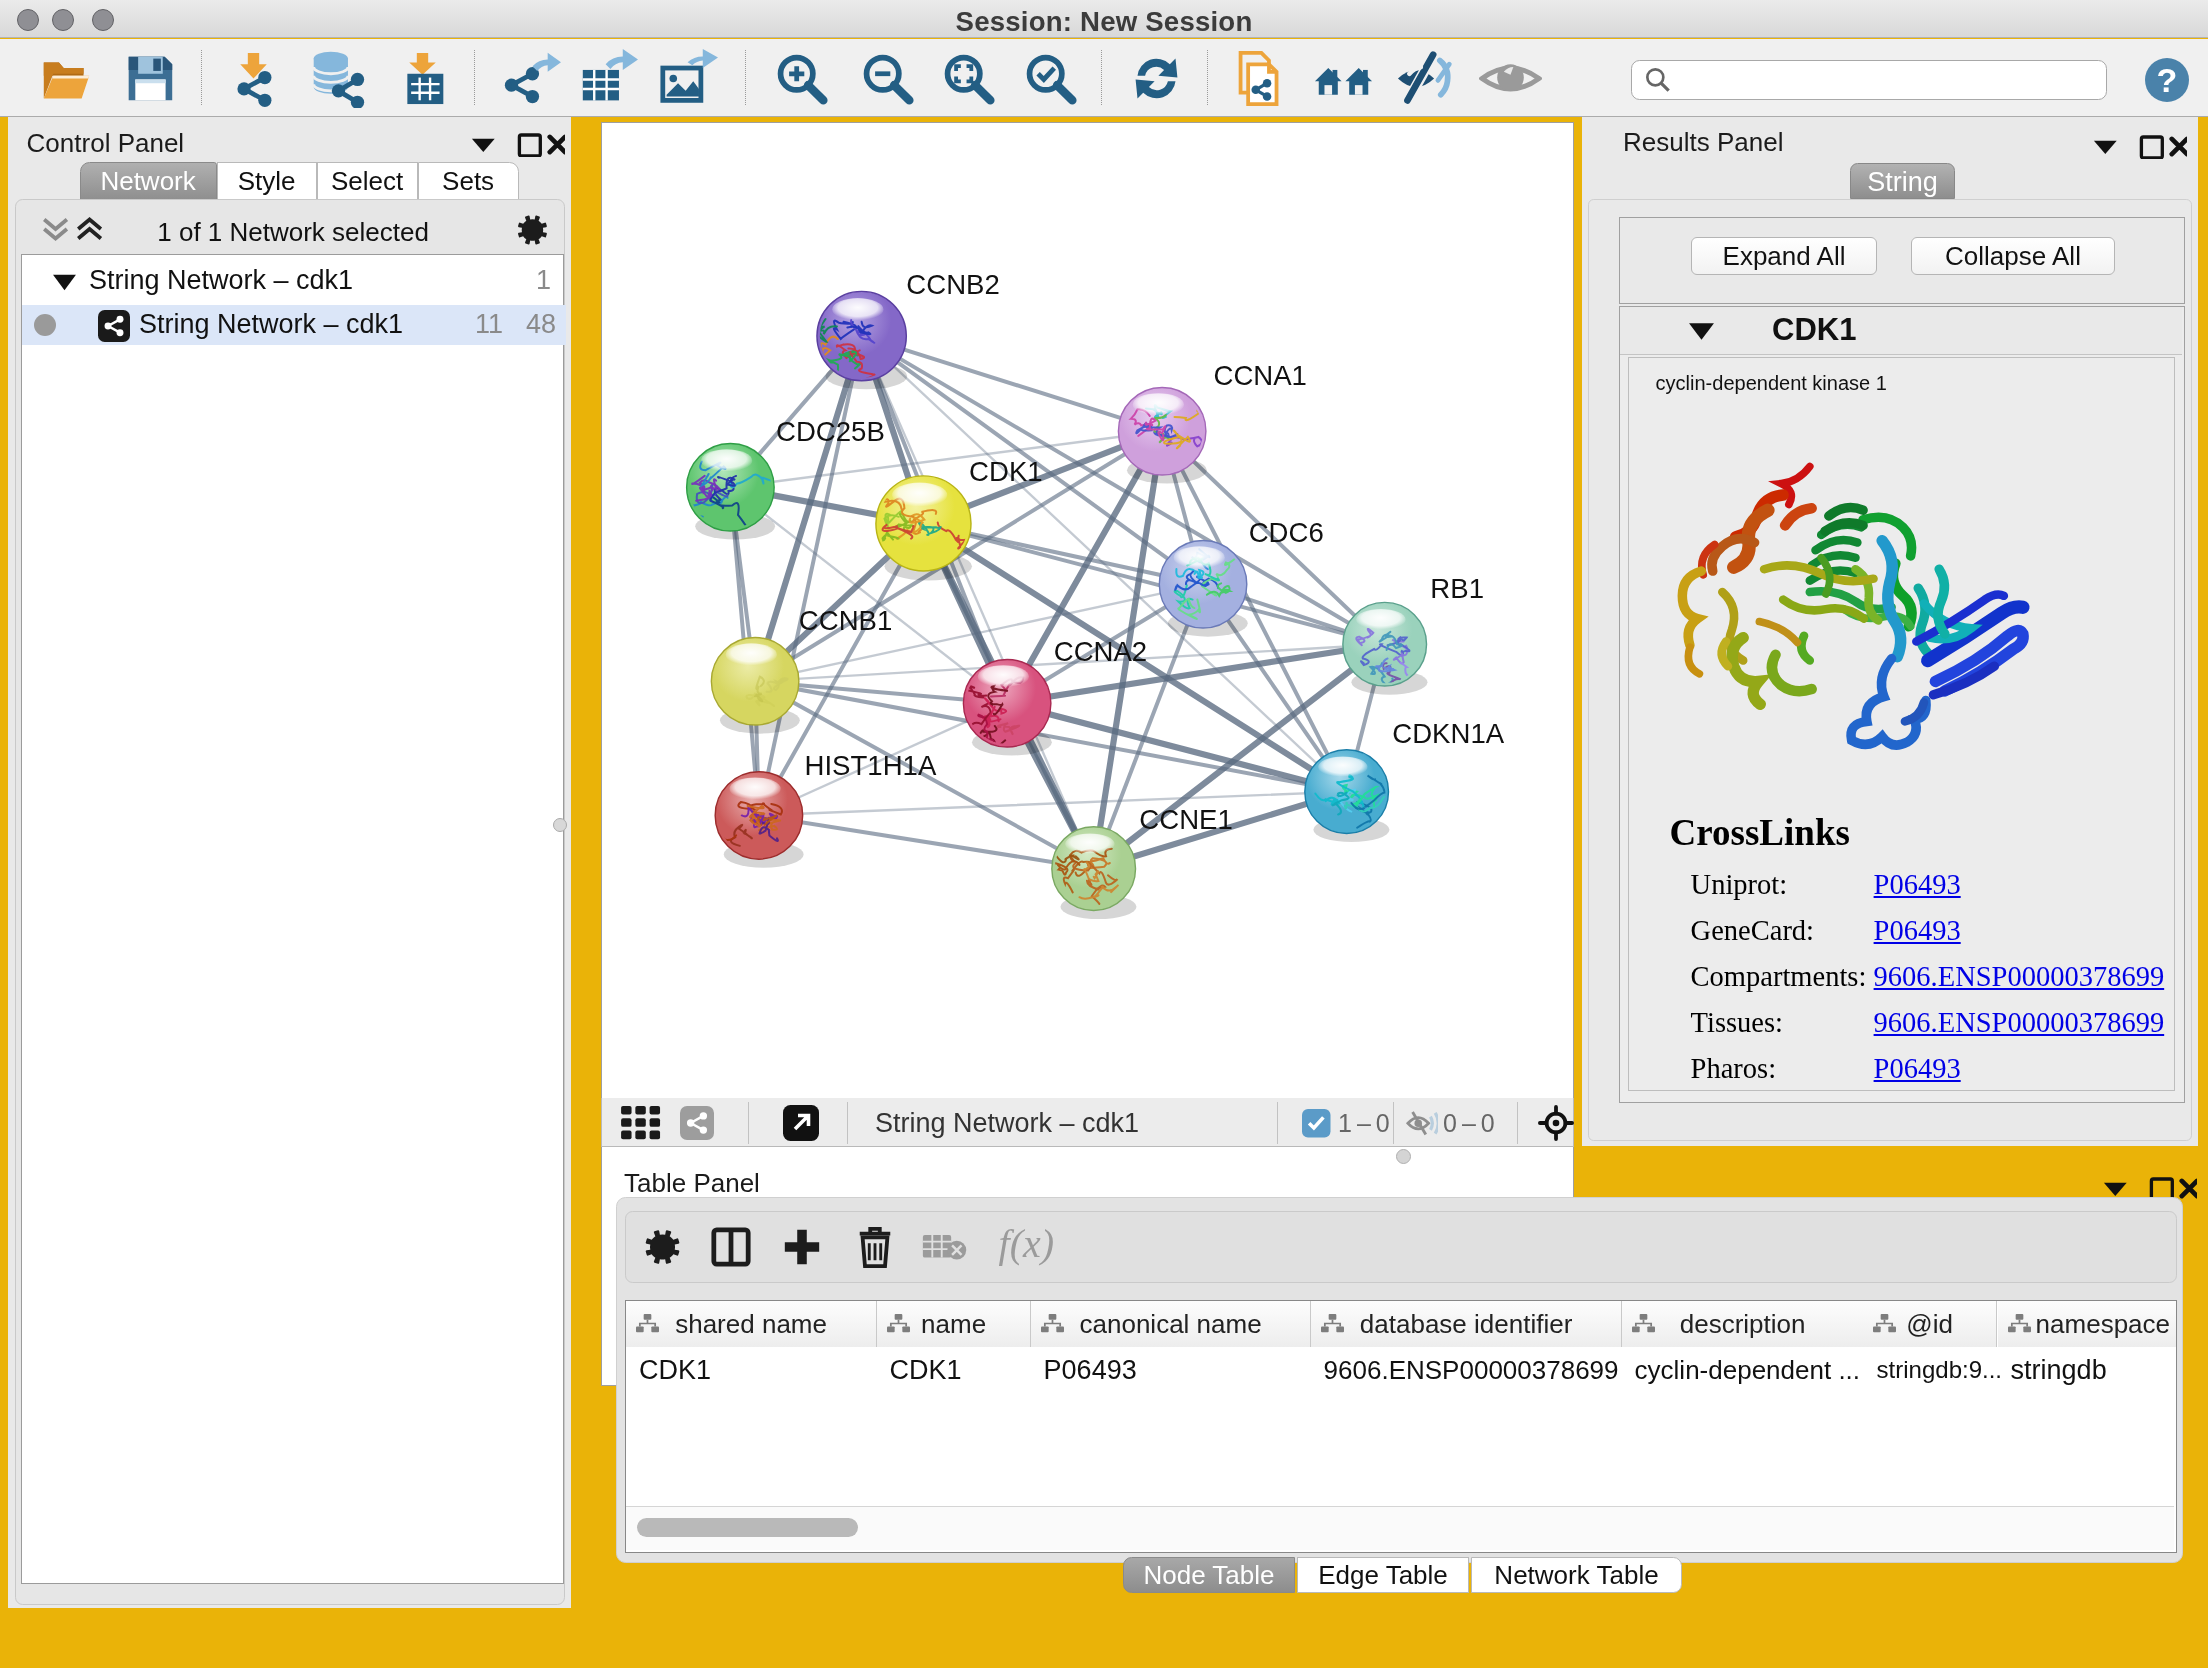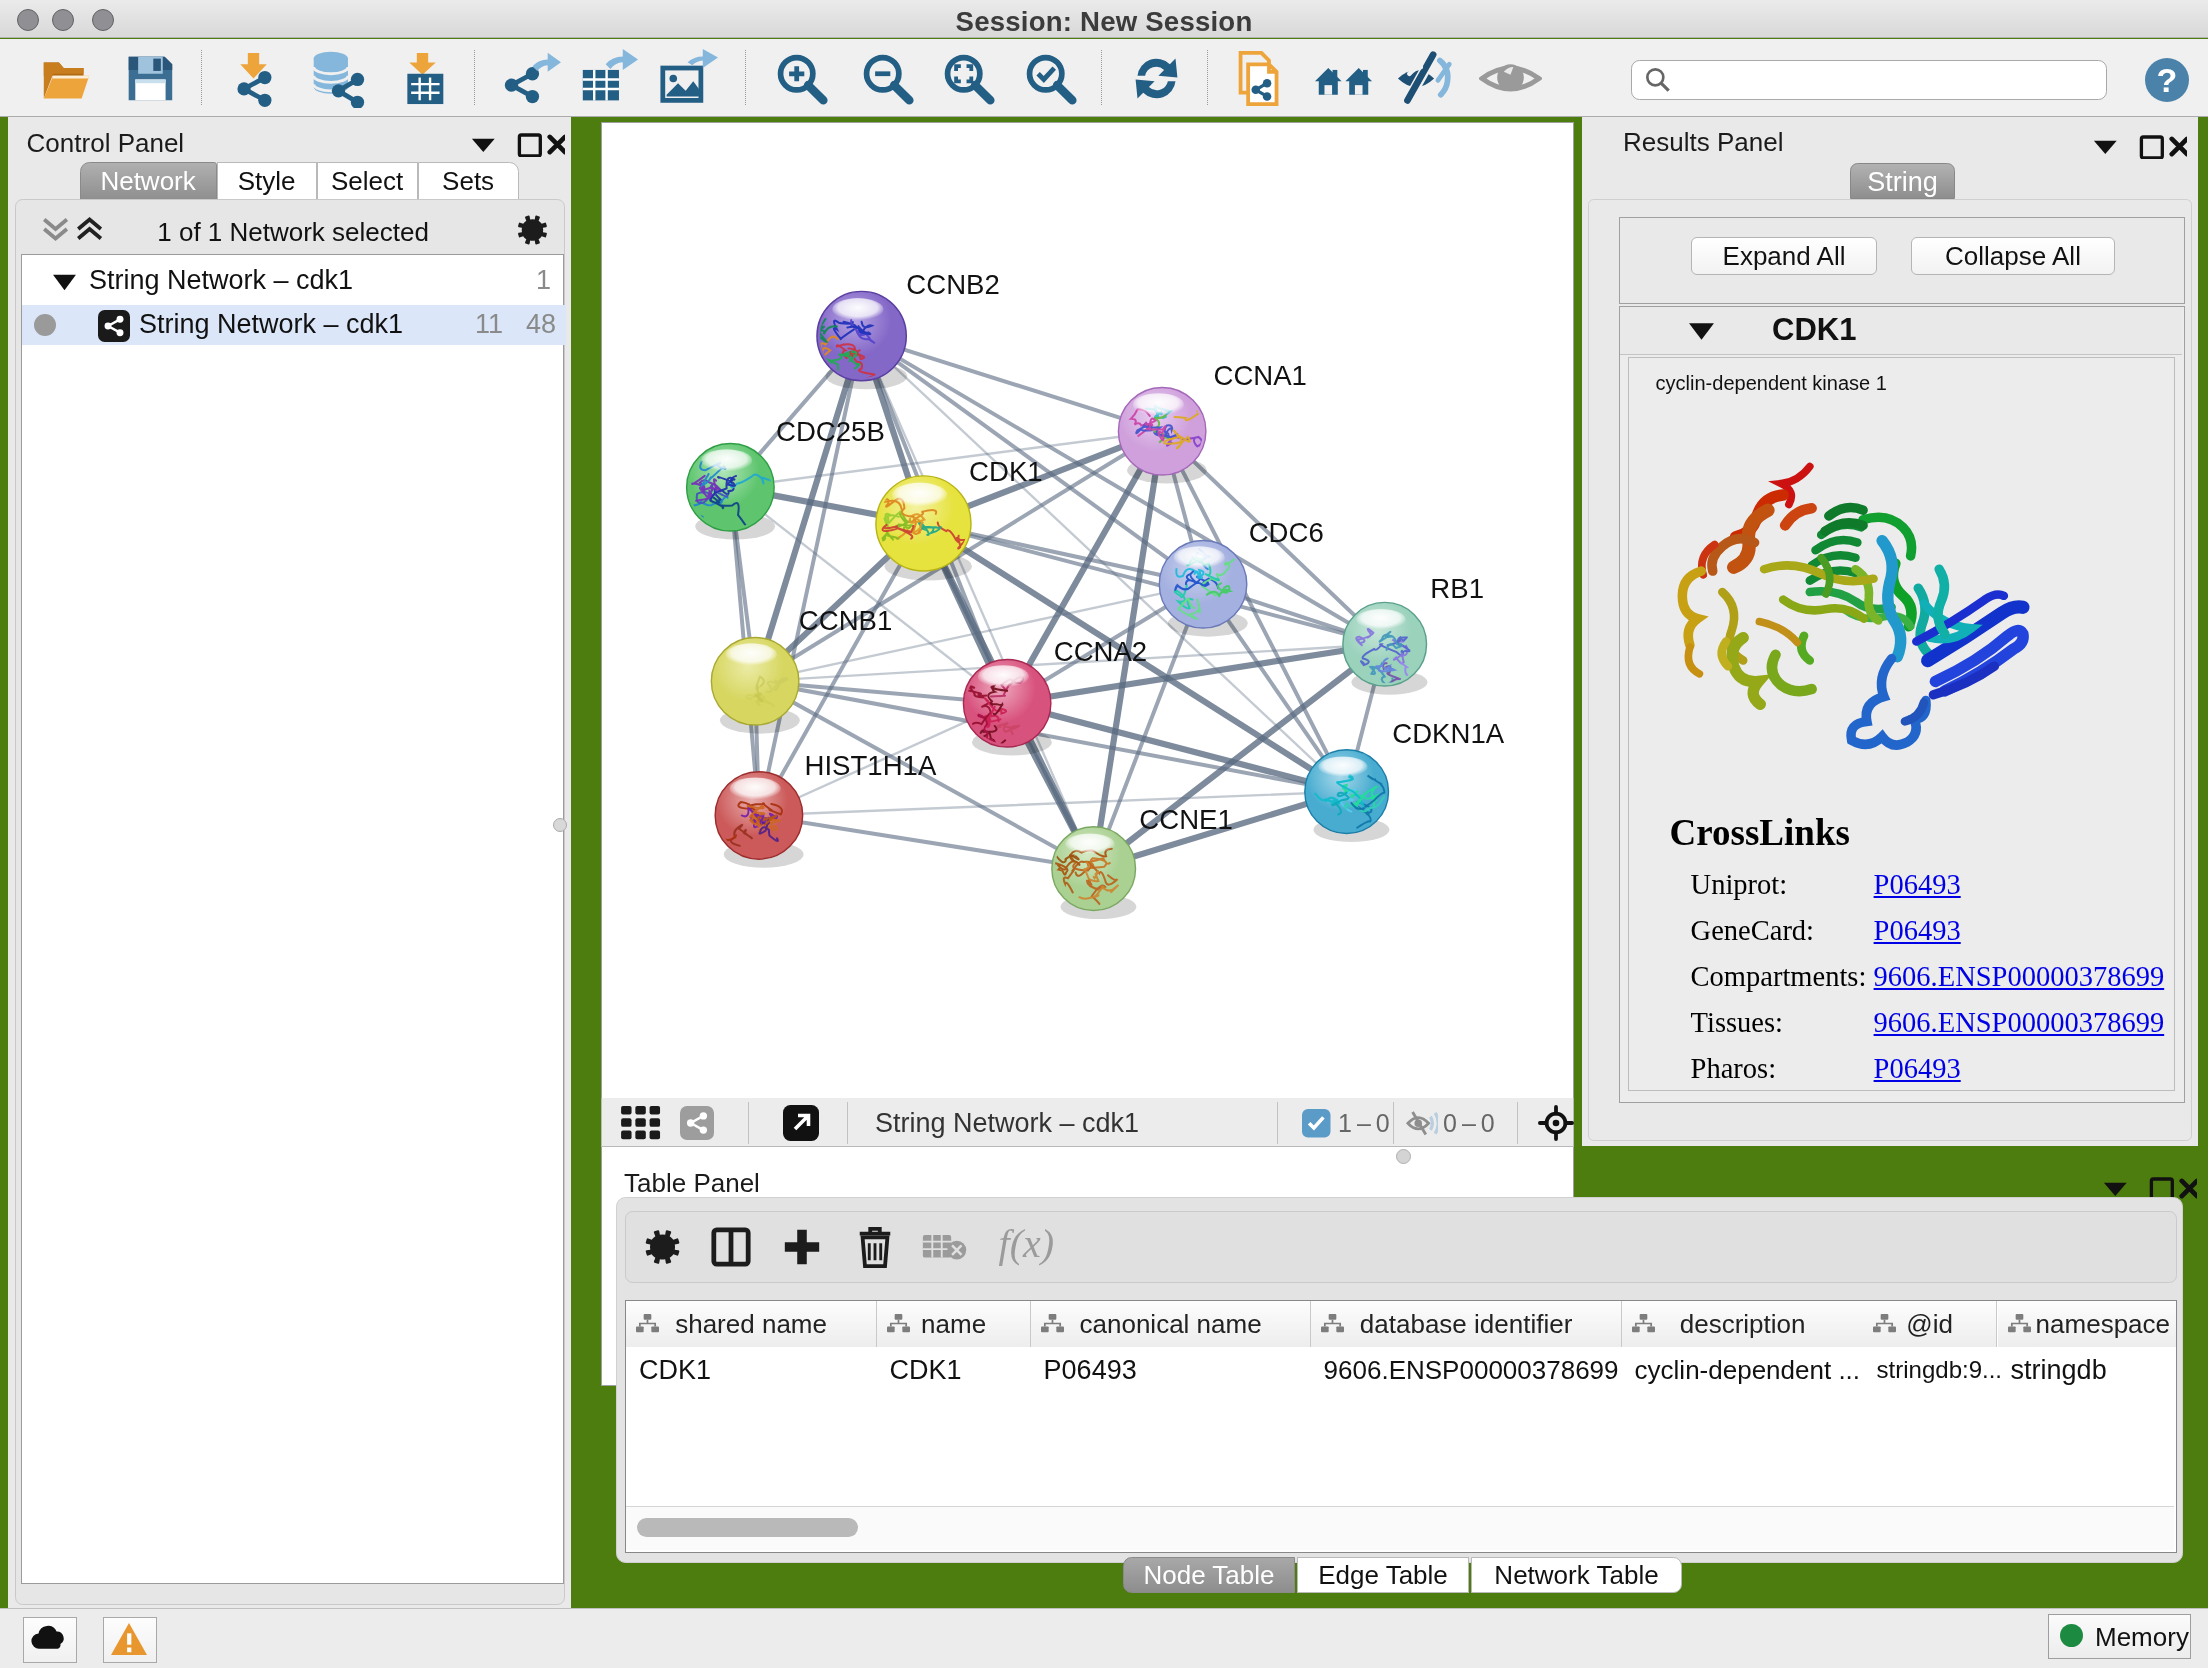--- a/index.html
+++ b/index.html
@@ -1,17 +1,17 @@
 <!DOCTYPE html>
 <html style="font-size:15px"><head>
 <meta charset="utf-8">
 <style>
 * { margin:0; padding:0; box-sizing:border-box; }
 html,body { width:2208px; height:1668px; background:#eaeaea; font-family:"Liberation Sans", sans-serif; overflow:hidden; }
-#win { position:absolute; left:0; top:0; width:2208px; height:1668px; background:#4d7c0f; }
+#win { position:absolute; left:0; top:0; width:2208px; height:1668px; background:#eab308; }
 .abs { position:absolute; }
 
 #titlebar { left:0; top:0; width:2208px; height:38px; background:linear-gradient(#ebebeb,#d8d8d8); border-bottom:1px solid #b4b4b4; }
 .tl { top:8.6px; width:22px; height:22px; border-radius:50%; background:#8f8f94; border:1px solid #626266; }
 #title { width:2208px; top:5.7px; text-align:center; font-size:27.6px; color:#3c3c3c; font-weight:bold; letter-spacing:0.2px;}
 
 #toolbar { left:0; top:39px; width:2208px; height:78px; background:#f0f0f0; border-bottom:1px solid #ababab; }
 .tsep { top:11.4px; width:0px; height:55px; border-left:1.9px dotted #9a9a9a; }
 #searchbox { left:1631px; top:21px; width:476px; height:40px; background:#fff; border:1.9px solid #a8a8a8; border-radius:8.6px; }
 
@@ -837,28 +837,14 @@
 <div class="abs" style="left:0px;top:205px;width:1548px;height:44px;background:#fafafa;border-top:1px solid #d5d5d5;">
 <div class="abs" style="left:11.4px;top:11.4px;width:221px;height:19px;border-radius:9.5px;background:#b9b9b9;"></div>
 </div>
 </div>
 </div>
     <div class="tab abs" style="left:524px;top:406px;width:172px;height:36px;line-height:34px;background:linear-gradient(#a8a8a8,#8d8d8d);color:#fff;border-radius:8.6px 0 0 8.6px;border-color:#8a8a8a;">Node Table</div>
     <div class="tab abs" style="left:698px;top:406px;width:172px;height:36px;line-height:34px;">Edge Table</div>
     <div class="tab abs" style="left:872px;top:406px;width:211px;height:36px;line-height:34px;border-radius:0 8.6px 8.6px 0;">Network Table</div>
   </div>
 
-  <div id="statusbar" class="abs">
-    <div class="sbtn" style="left:23px;"><svg width="38" height="28.5" style="margin:6.7px 5.7px" viewBox="0 0 40 30">
-          <path d="M10 26 a8 8 0 0 1 -1 -16 a10 10 0 0 1 19 -2 a7 7 0 0 1 4 13 a4 4 0 0 1 -3 5 z" fill="#111"></path>
-        </svg></div>
-    <div class="sbtn" style="left:103px;"><svg width="40" height="36" style="margin:3.8px 4.8px" viewBox="0 0 42 38">
-          <path d="M21 2 L40 36 L2 36 Z" fill="#e8962e"></path>
-          <rect x="19" y="13" width="4.5" height="12" fill="#fff"></rect>
-          <rect x="19" y="28" width="4.5" height="5" fill="#fff"></rect>
-        </svg></div>
-    <div class="abs" style="left:2048px;top:4.8px;width:143px;height:45px;background:linear-gradient(#fbfbfb,#ececec);border:1.9px solid #9e9e9e;">
-      <div class="abs" style="left:11.4px;top:9.5px;width:23px;height:23px;border-radius:50%;background:#1d8a41;"></div>
-      <div class="abs" style="left:46px;top:7.6px;font-size:26px;color:#111;">Memory</div>
-    </div>
-  </div>
 </div>
 
 
 </body></html>

